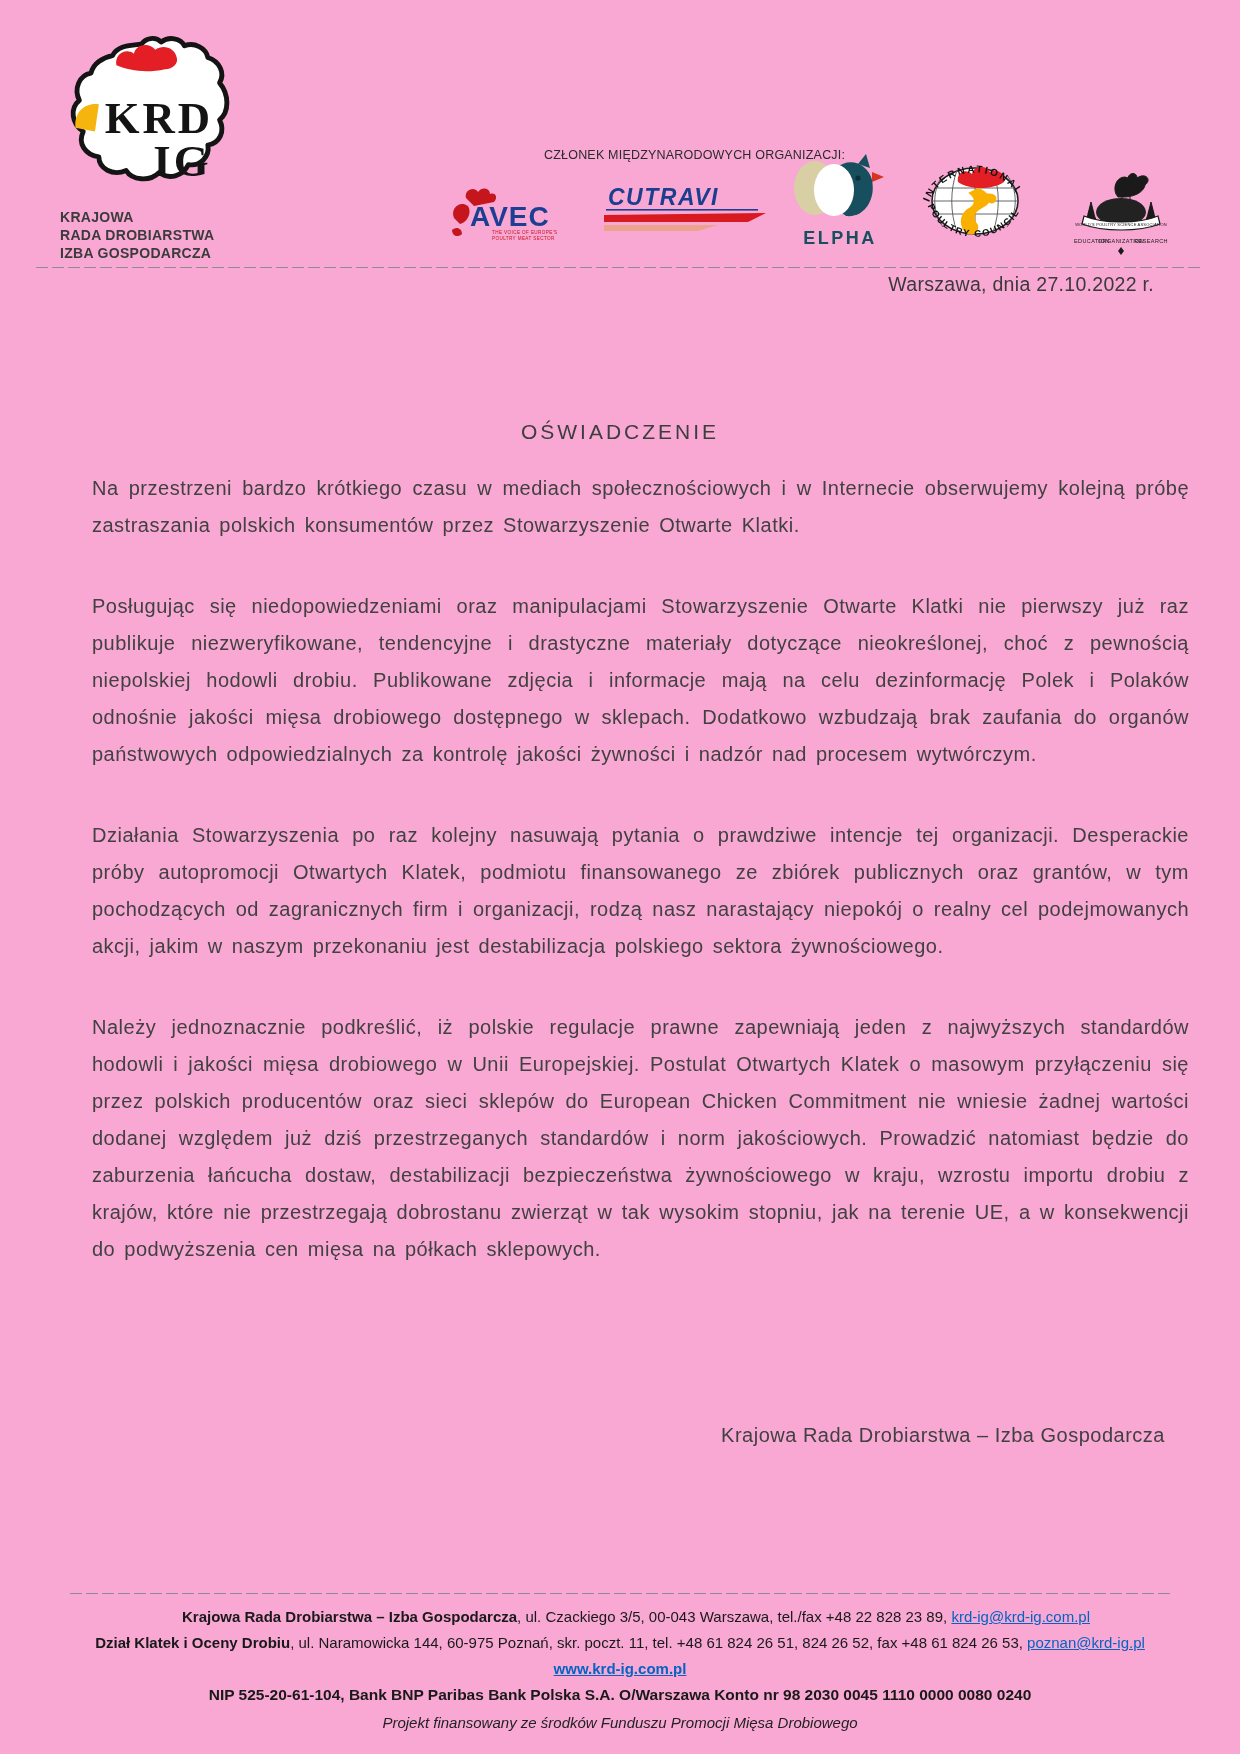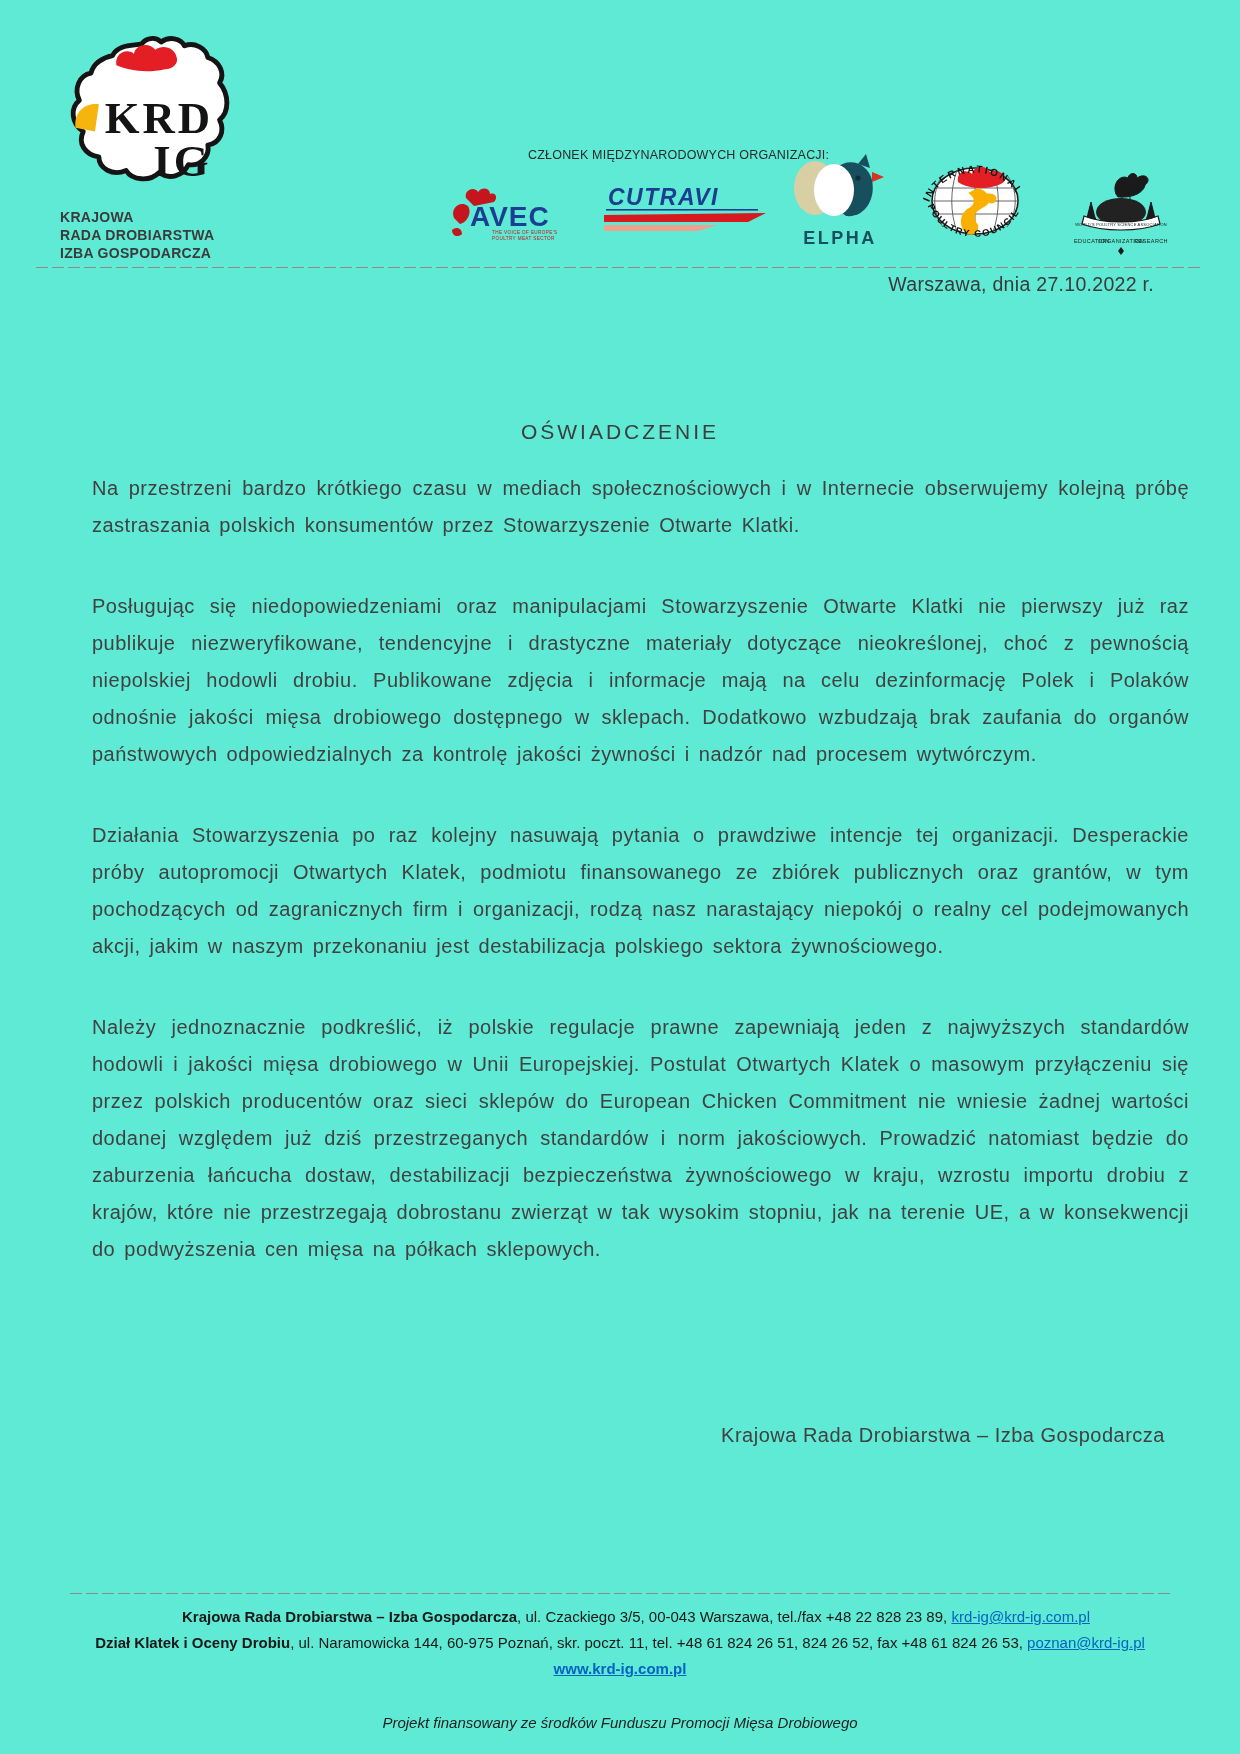--- a/index.html
+++ b/index.html
@@ -1,23 +1,23 @@
 <!DOCTYPE html>
 <html lang="pl"><head>
 <meta charset="utf-8">
 <style>
   html,body{margin:0;padding:0;background:#ffffff;}
-  .page{position:relative;width:1240px;height:1754px;background:#5eead4;overflow:hidden;
+  .page{position:relative;width:1240px;height:1754px;background:#f9a8d4;overflow:hidden;
         font-family:"Liberation Sans", sans-serif;color:#3f3f3f;}
 
   
   .krd-logo{position:absolute;left:56px;top:34px;width:185px;}
   .org-name{position:absolute;left:60px;top:208px;font-size:14px;font-weight:700;
             line-height:18px;letter-spacing:.3px;color:#3b3b3b;}
-  .membership-label{position:absolute;left:528px;top:148px;font-size:12.5px;color:#2a2a2a;letter-spacing:.2px;}
+  .membership-label{position:absolute;left:544px;top:148px;font-size:12.5px;color:#2a2a2a;letter-spacing:.2px;}
   .logo-abs{position:absolute;}
   .divider{position:absolute;height:1px;
            background:repeating-linear-gradient(to right,#8c8c8c 0 12px,rgba(0,0,0,0) 12px 16px);}
   .header-divider{top:267px;left:36px;width:1168px;}
   .date-line{position:absolute;top:273px;right:86px;font-size:19.5px;color:#3a3a3a;letter-spacing:.3px;}
 
   
   .doc-title{position:absolute;top:392px;left:0;width:100%;text-align:center;
              font-size:21px;letter-spacing:3px;color:#3d3d3d;margin-top:28px;}
   .doc-body{position:absolute;top:470px;left:68px;width:1097px;margin-left:24px;}
@@ -141,16 +141,17 @@
   </div>
 
   <div class="f-line f2">
     <span class="f-bold">Dział Klatek i Oceny Drobiu</span><span>, ul. Naramowicka 144, 60-975 Poznań, skr. poczt. 11, tel. +48 61 824 26 51, 824 26 52, fax +48 61 824 26 53, </span><a class="f-link">poznan@krd-ig.pl</a>
   </div>
 
   <div class="f-line f-web">
     <a class="f-link bold">www.krd-ig.com.pl</a>
   </div>
 
+  <div class="f-line f-nip">NIP 525-20-61-104, Bank BNP Paribas Bank Polska S.A. O/Warszawa Konto nr 98 2030 0045 1110 0000 0080 0240</div>
 
   <div class="f-line f-fund">Projekt finansowany ze środków Funduszu Promocji Mięsa Drobiowego</div>
 
 </div>
 
 </body></html>

